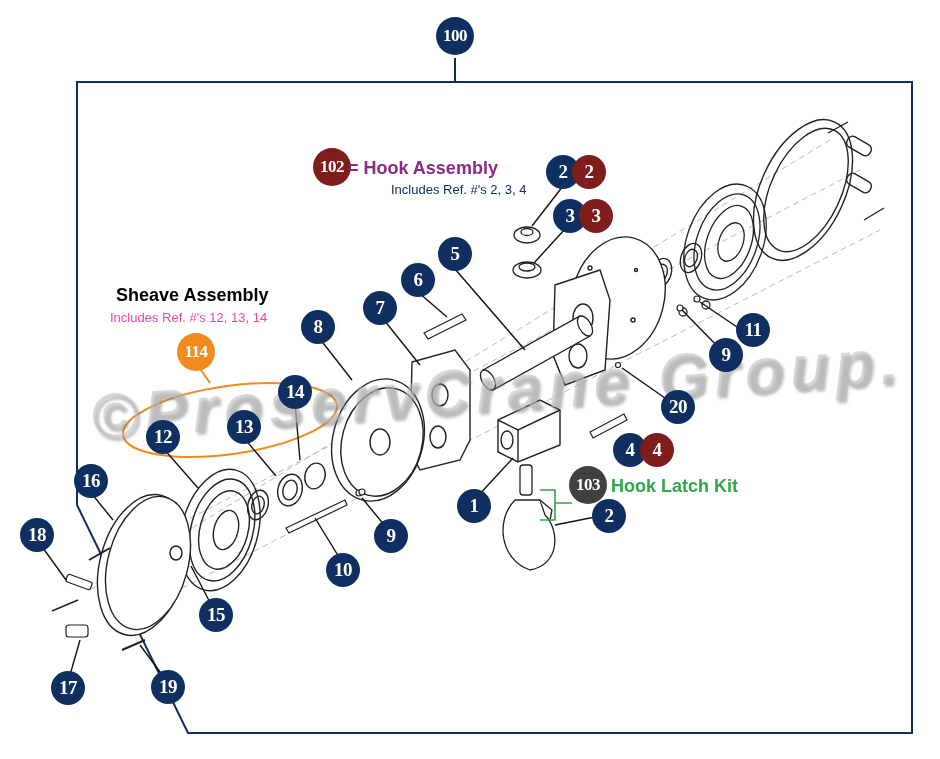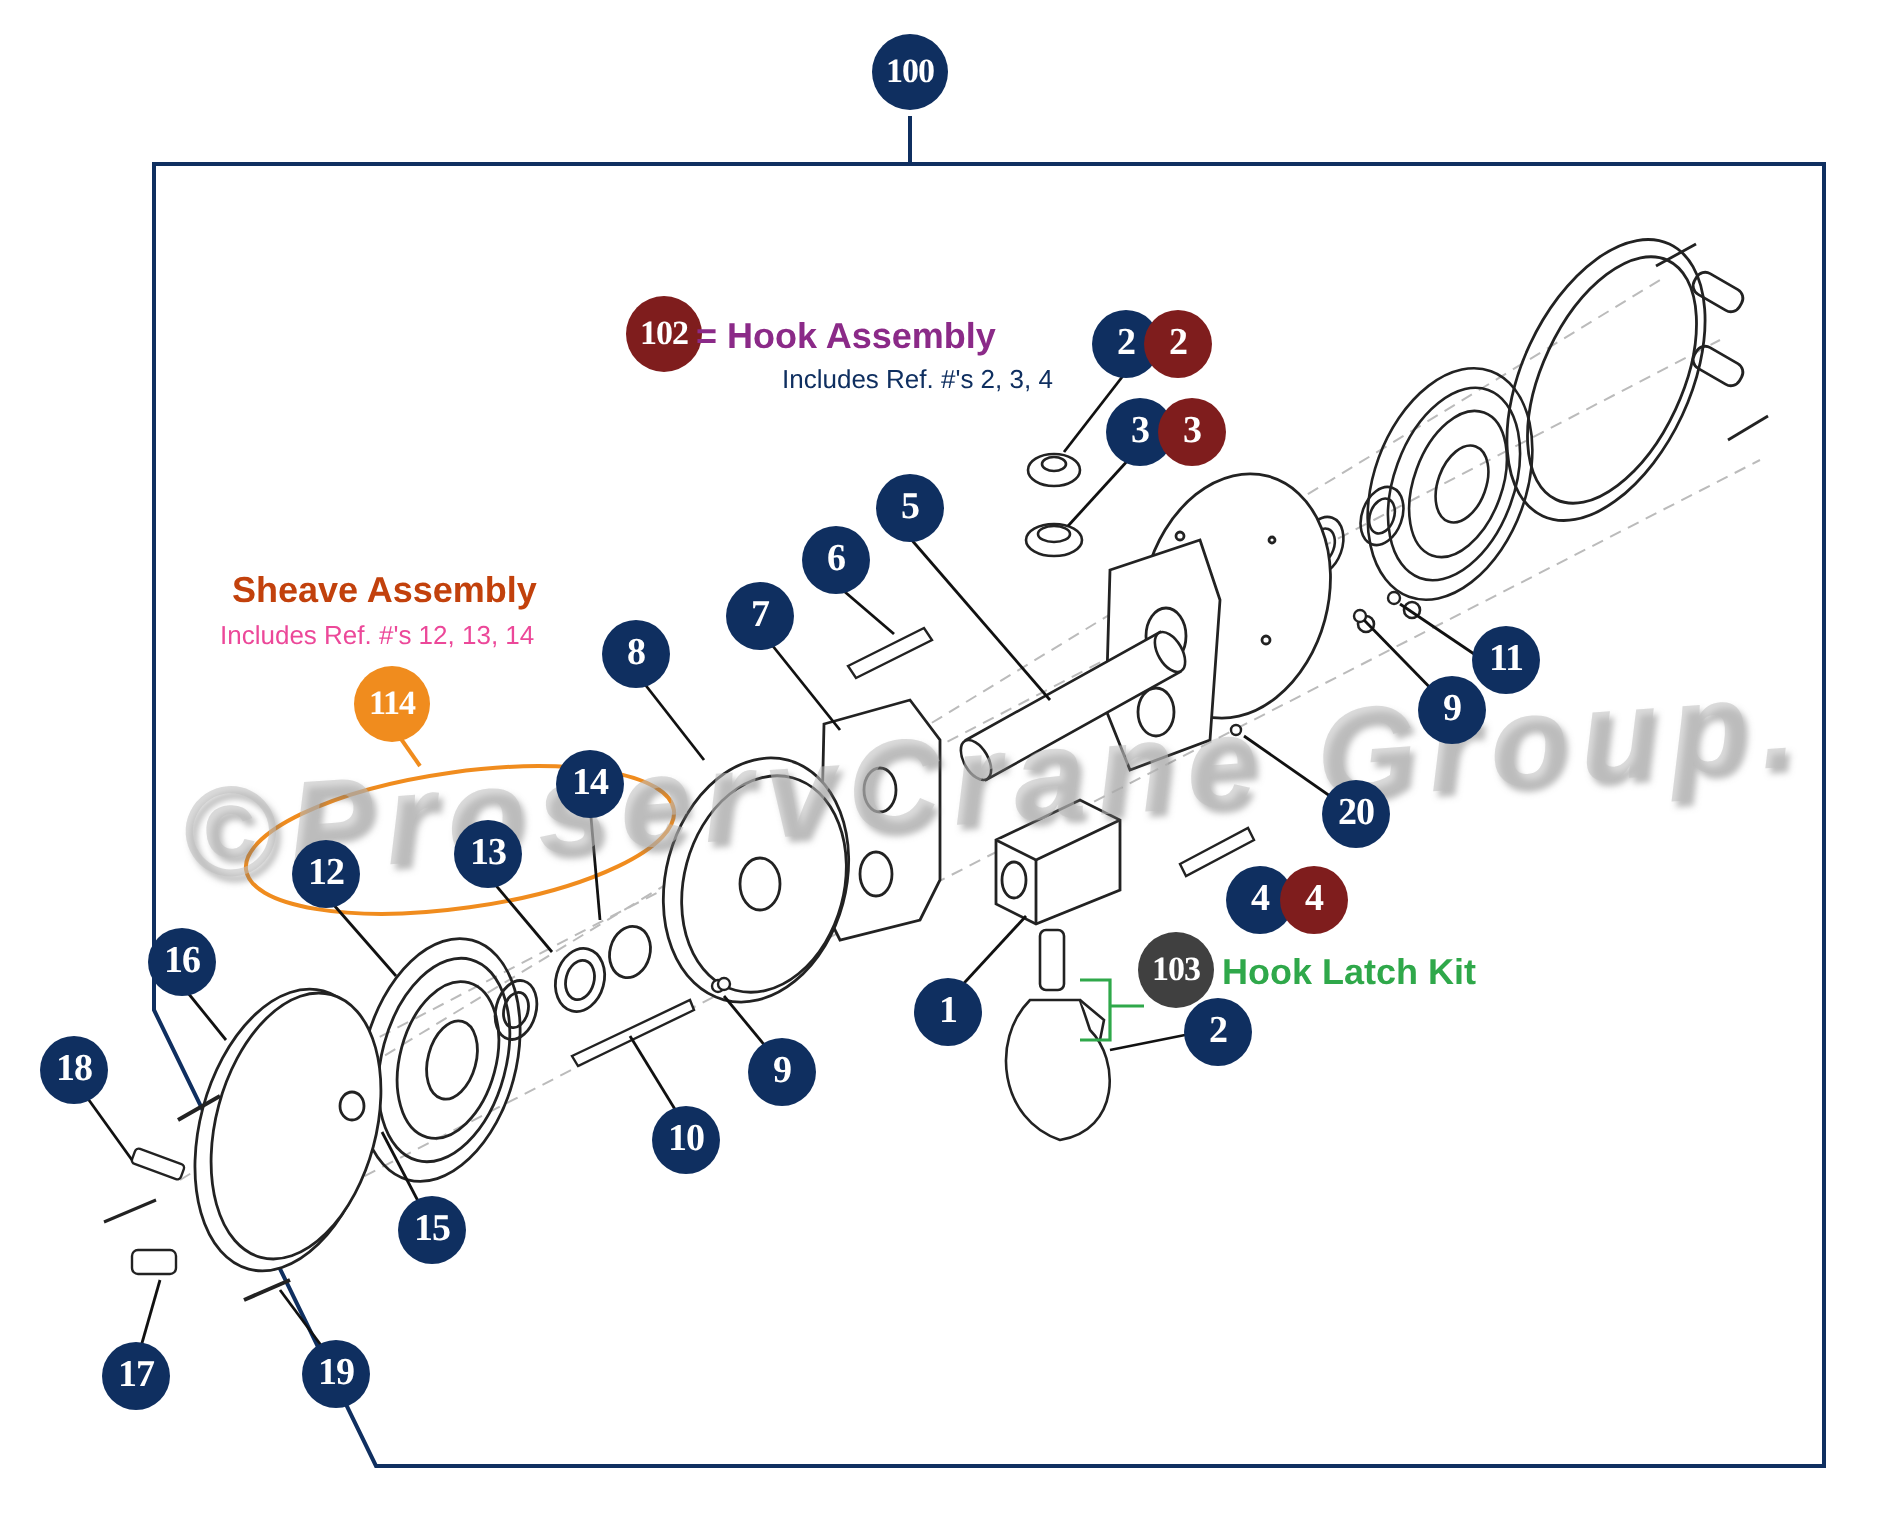--- a/index.html
+++ b/index.html
@@ -11,21 +11,21 @@
   .navy { background:#0f2f60; }
   .purple { background:#7f1d1d; }
   .orange { background:#f08c1e; }
   .green { background:#404040; }
   .callout.big { width:38px; height:38px; margin-left:-19px; margin-top:-19px; font-size:17px; }
   .label { position:absolute; font-family:"Liberation Sans", sans-serif; white-space:nowrap; }
   #title { left:488px; top:24px; color:#0f2f60; font-weight:bold; font-size:18px; }
   #title-note { font-weight:normal; font-size:14px; }
   #hook-asm { left:348px; top:158px; color:#8b2a88; font-weight:bold; font-size:18px; }
   #hook-asm-sub { left:363px; top:182px; color:#0f2f60; font-size:13px;margin-left:28px; }
-  #sheave { left:116px; top:285px; color:#c2410c; font-weight:bold; font-size:18px; }
+  #sheave { left:116px; top:285px; color:#000000; font-weight:bold; font-size:18px; }
   #sheave-sub { left:110px; top:310px; color:#ec4899; font-size:13px; }
   #latch { left:611px; top:476px; color:#2fa84a; font-weight:bold; font-size:18px; }
   #watermark { position:absolute; left:90px; top:352px; font-size:64px; font-weight:bold; font-style:italic; color:rgba(190,190,190,0.55);
     letter-spacing:6px; transform:rotate(-4deg); text-shadow:2px 3px 3px rgba(120,120,120,0.5); white-space:nowrap; font-family:"Liberation Sans", sans-serif; }
 </style>
 </head>
 <body>
 
 <div id="stage">
   <svg id="art" width="940" height="759" viewBox="0 0 940 759" style="position:absolute;left:0;top:0">

